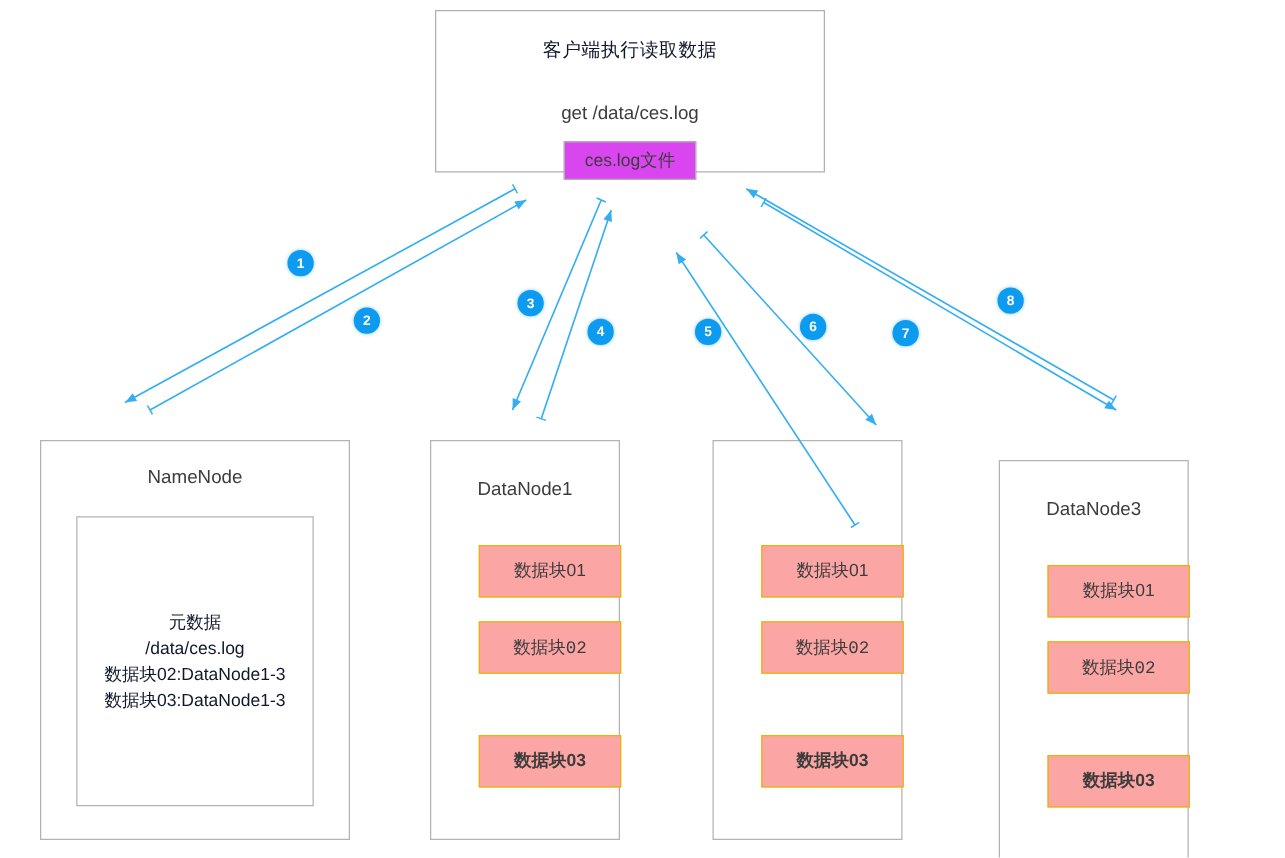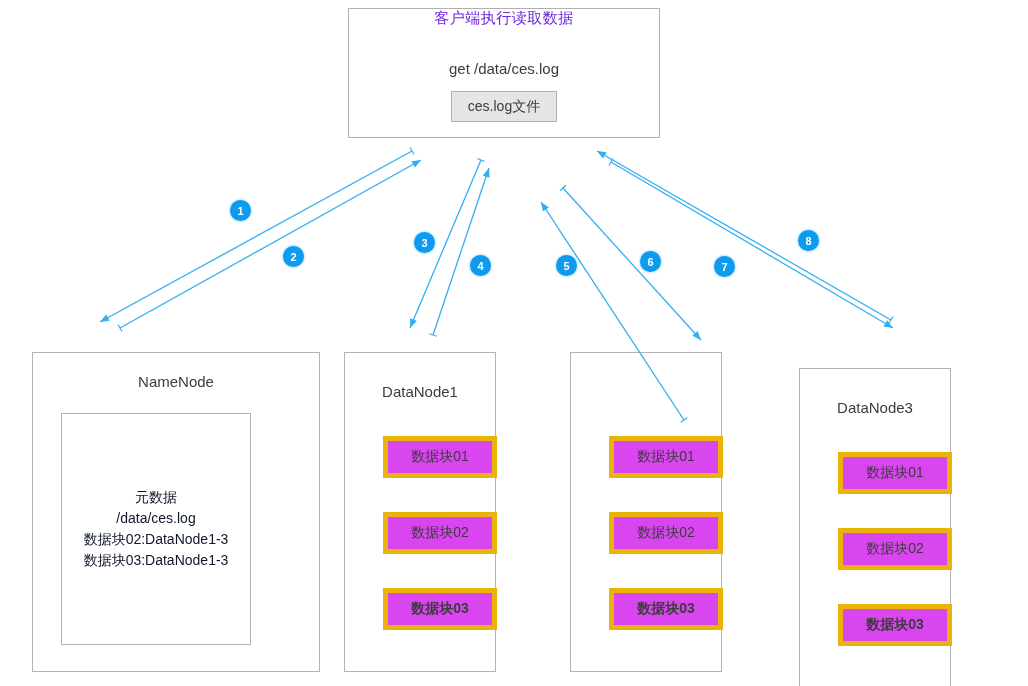--- a/index.html
+++ b/index.html
@@ -21,45 +21,46 @@
     background: #ffffff;
     border: 1px solid #b3b3b3;
     box-sizing: border-box;
   }
   .client-box {
     left: 348px; top: 8px; width: 312px; height: 130px;
     border: 1px solid #b0b0b0;
     display: flex; flex-direction: column; align-items: center;
   }
   .client-title {
-    font-size: 15px;
-    color: #6d28d9;
+    margin-top: 22px;
+    font-size: 15px;
+    color: #0f172a;
     letter-spacing: .5px;
     text-align: right;
   }
   .client-cmd {
     margin-top: 32px;
     font-size: 15px;
     color: #3c3c3c;
   }
   .file-chip {
     margin-top: 14px;
     border: 1px solid #b0b0b0;
-    background: #e5e5e5;
+    background: #d946ef;
     font-size: 14px;
     color: #3c3c3c;
     padding: 6px 16px;
     line-height: 17px;
     box-sizing: border-box;
     min-width: 104px;
     text-align: center;
   }
 
   .namenode-box {
-    left: 32px; top: 352px; width: 288px; height: 320px; padding-left: 45px;
+    left: 32px; top: 352px; width: 248px; height: 320px; padding-left: 45px;
   }
   .nn-title {
     position: absolute; left: 0; right: 0; top: 20px;
     text-align: center;
     font-size: 15px;
     color: #3c3c3c;
   }
   .meta-box {
     position: absolute;
     left: 28px; top: 60px; width: 190px; height: 232px;
@@ -81,29 +82,29 @@
   .dn3 { left: 799px; margin-top: 16px; }
   .dn-title {
     position: absolute; left: 0; right: 0; top: 30px;
     text-align: center;
     font-size: 15px;
     color: #3c3c3c;
   }
   .block-chip {
     position: absolute;
     left: 38px; width: 114px; height: 42px;
-    border: 5px solid #eab308;
-    box-sizing: border-box;
-    background: #d946ef;
+    border: 1px solid #eab308;
+    box-sizing: border-box;
+    background: #fca5a5;
     display: flex; align-items: center; justify-content: center;
     font-size: 14px;
     color: #3c3c3c;
   }
   .blk0 { top: 83px; }
-  .blk1 { top: 159px; }
+  .blk1 { top: 144px; font-family: Liberation Mono, monospace; }
   .blk2 { top: 235px; font-weight: bold; }
 
   
   #arrows {
     position: absolute; left: 0; top: 0;
     width: 1028px; height: 686px;
     pointer-events: none;
   }
 
   

